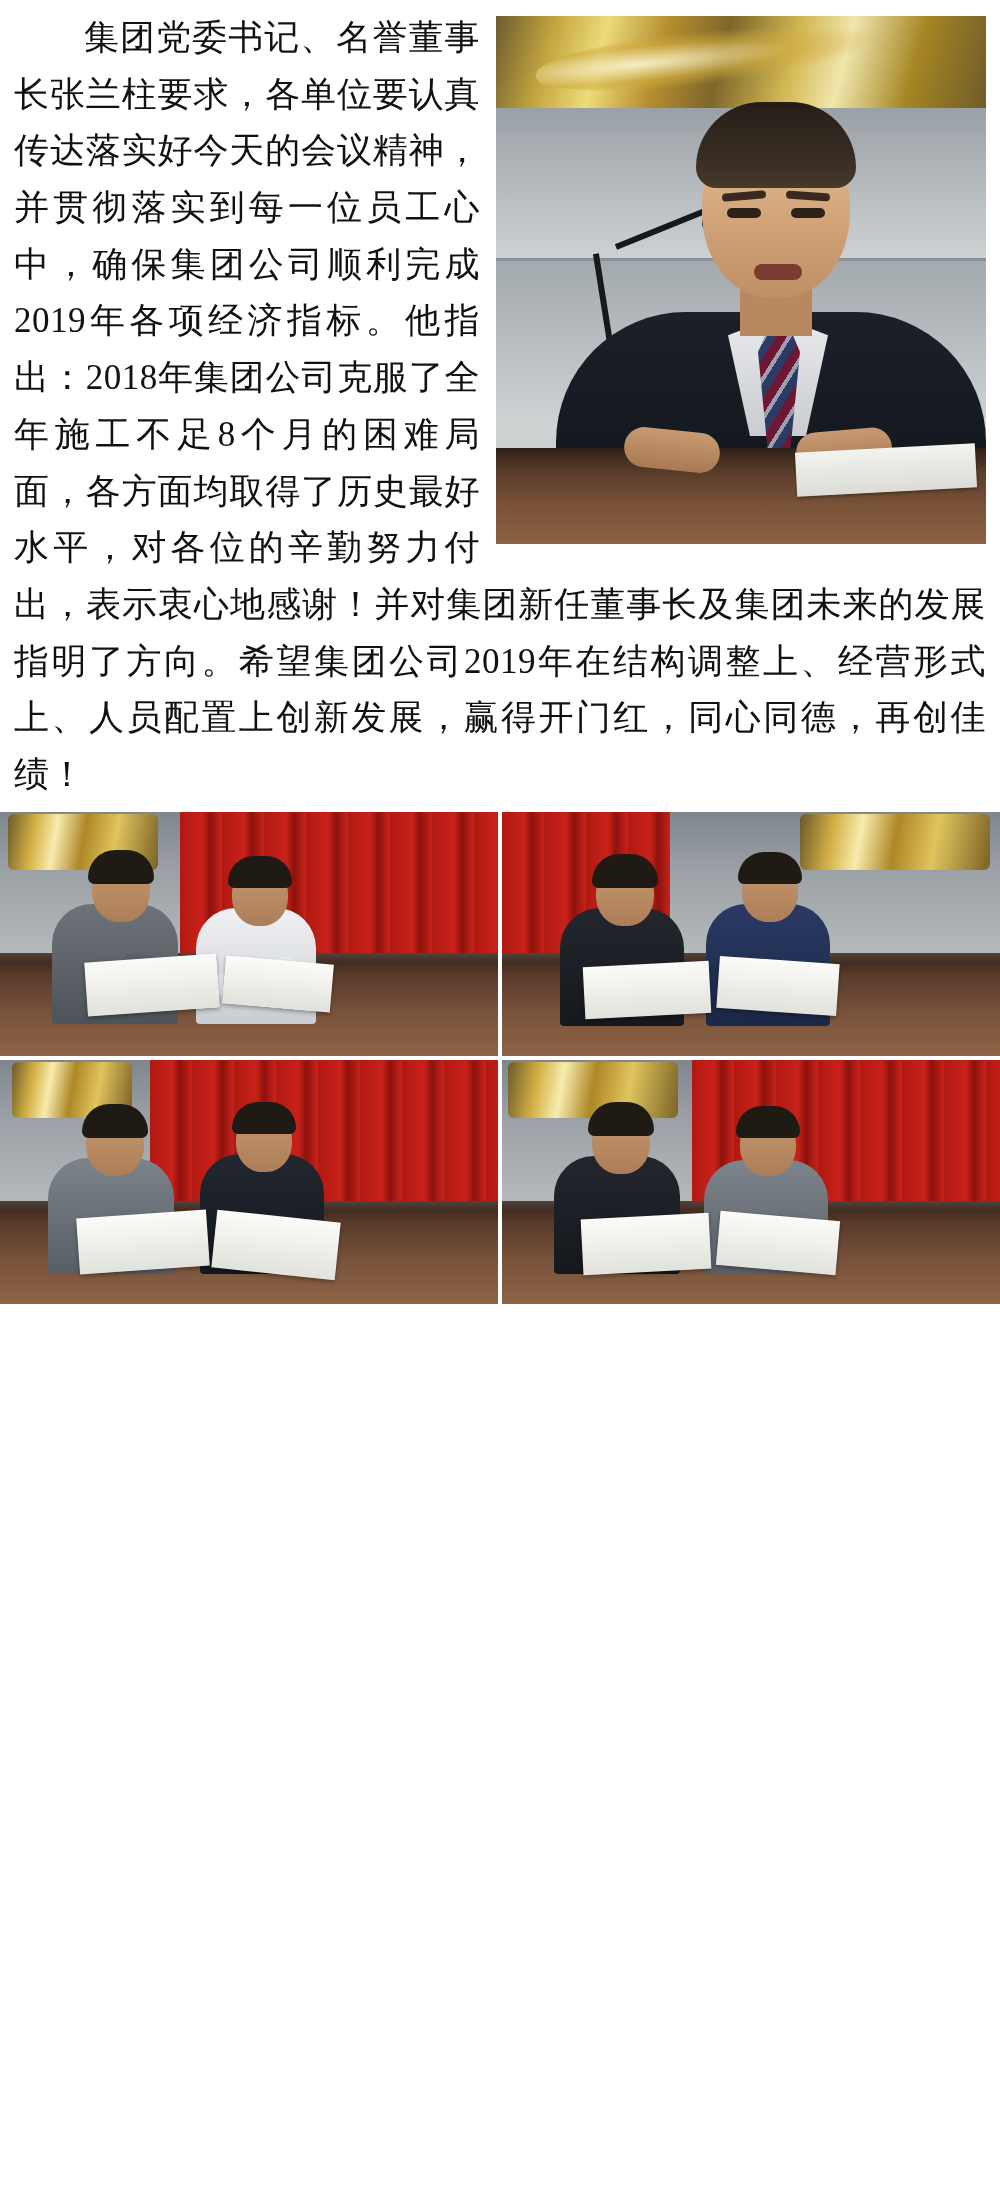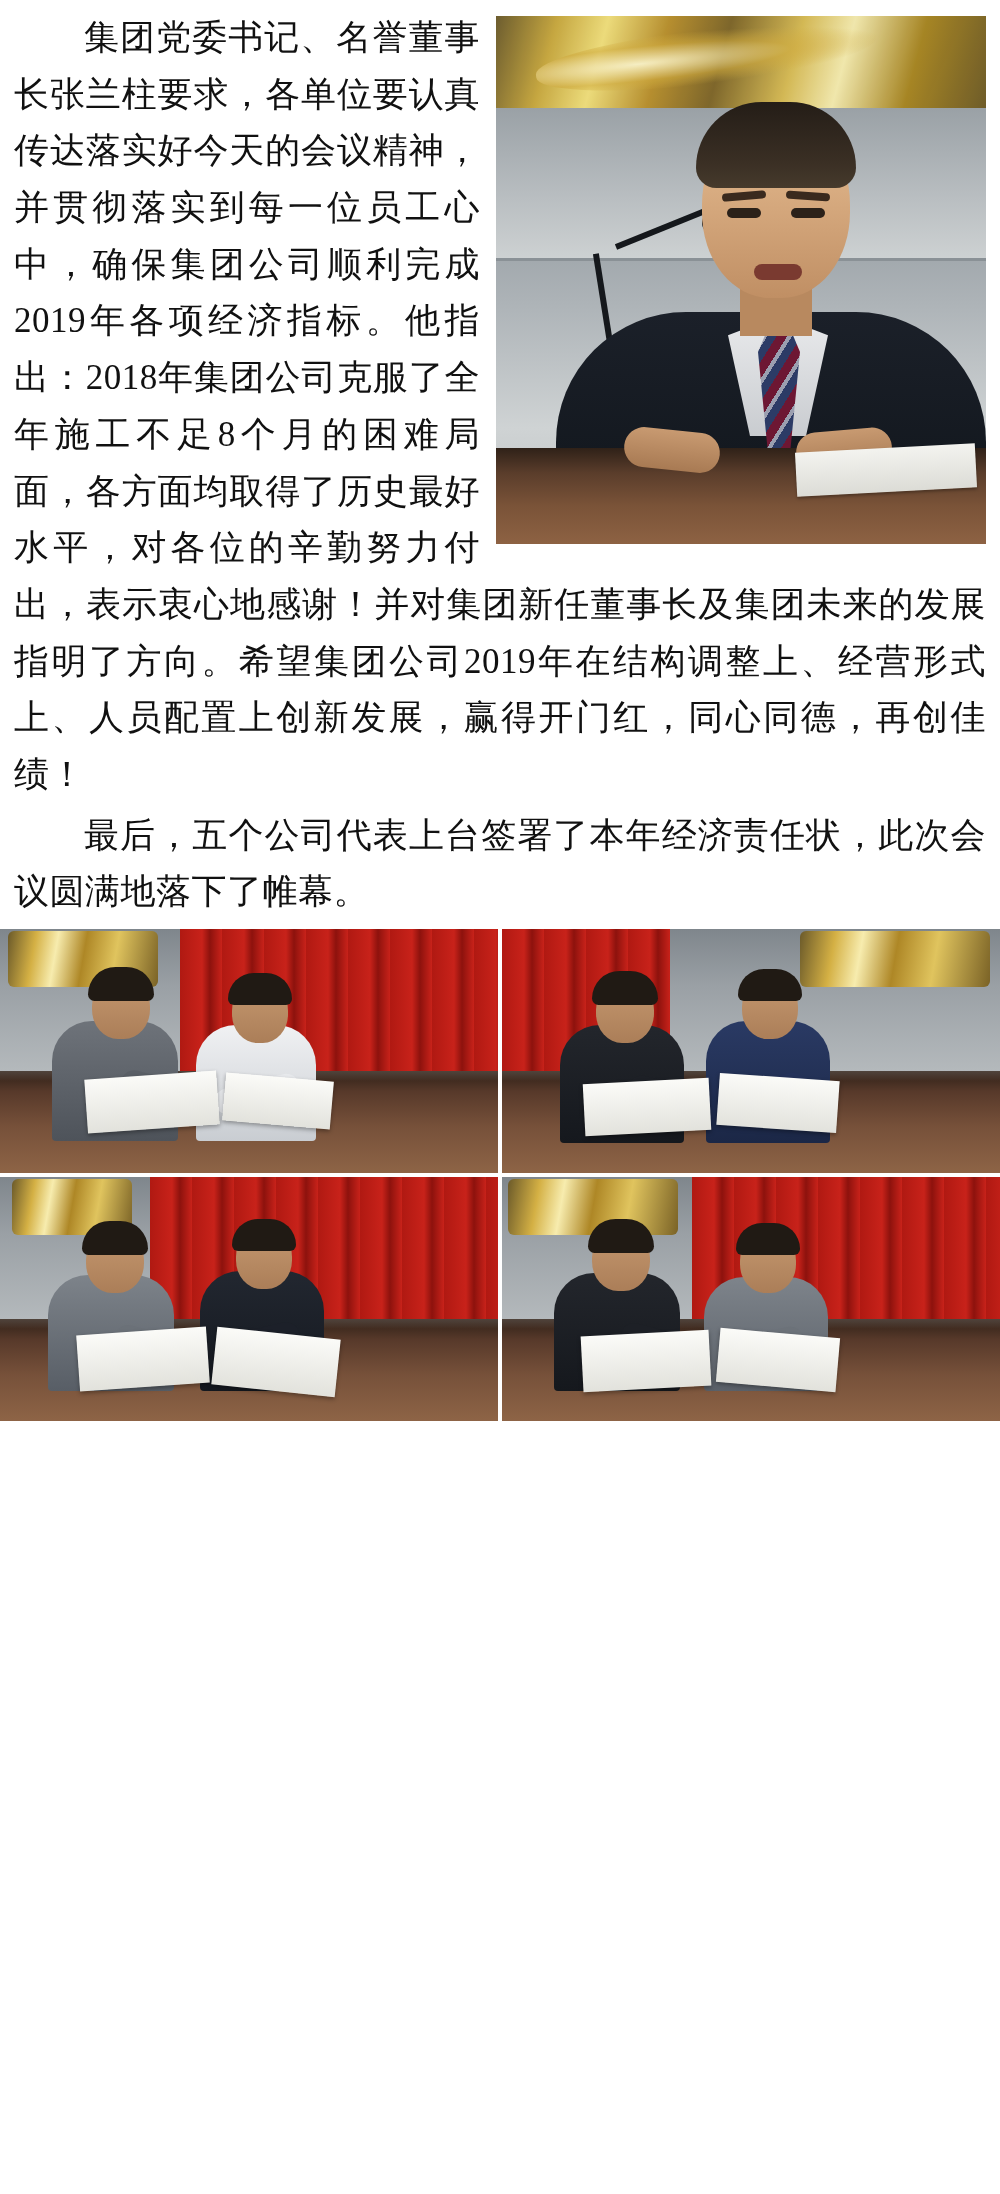--- a/index.html
+++ b/index.html
@@ -336,21 +336,20 @@
         <div class="mouth"></div>
         <div class="table"></div>
         <div class="hand left"></div>
         <div class="hand right"></div>
         <div class="papers"></div>
       </div>
       <figcaption class="sr-only">领导在主席台讲话照片</figcaption>
     </figure>
 
     <p class="para">集团党委书记、名誉董事长张兰柱要求，各单位要认真传达落实好今天的会议精神，并贯彻落实到每一位员工心中，确保集团公司顺利完成2019年各项经济指标。他指出：2018年集团公司克服了全年施工不足8个月的困难局面，各方面均取得了历史最好水平，对各位的辛勤努力付出，表示衷心地感谢！并对集团新任董事长及集团未来的发展指明了方向。希望集团公司2019年在结构调整上、经营形式上、人员配置上创新发展，赢得开门红，同心同德，再创佳绩！</p>
-    <p class="para">最后，五个公司代表上台签署了本年经济责任状，此次会议圆满地落下了帷幕。</p>
 
   </div>
 
   <div class="photo-grid">
 
     <div class="photo">
       <div class="scene-wall"></div>
       <div class="scene-gold" style="left:8px; width:150px;"></div>
       <div class="scene-flag" style="left:180px; right:0;"></div>
       <div class="scene-table"></div>

